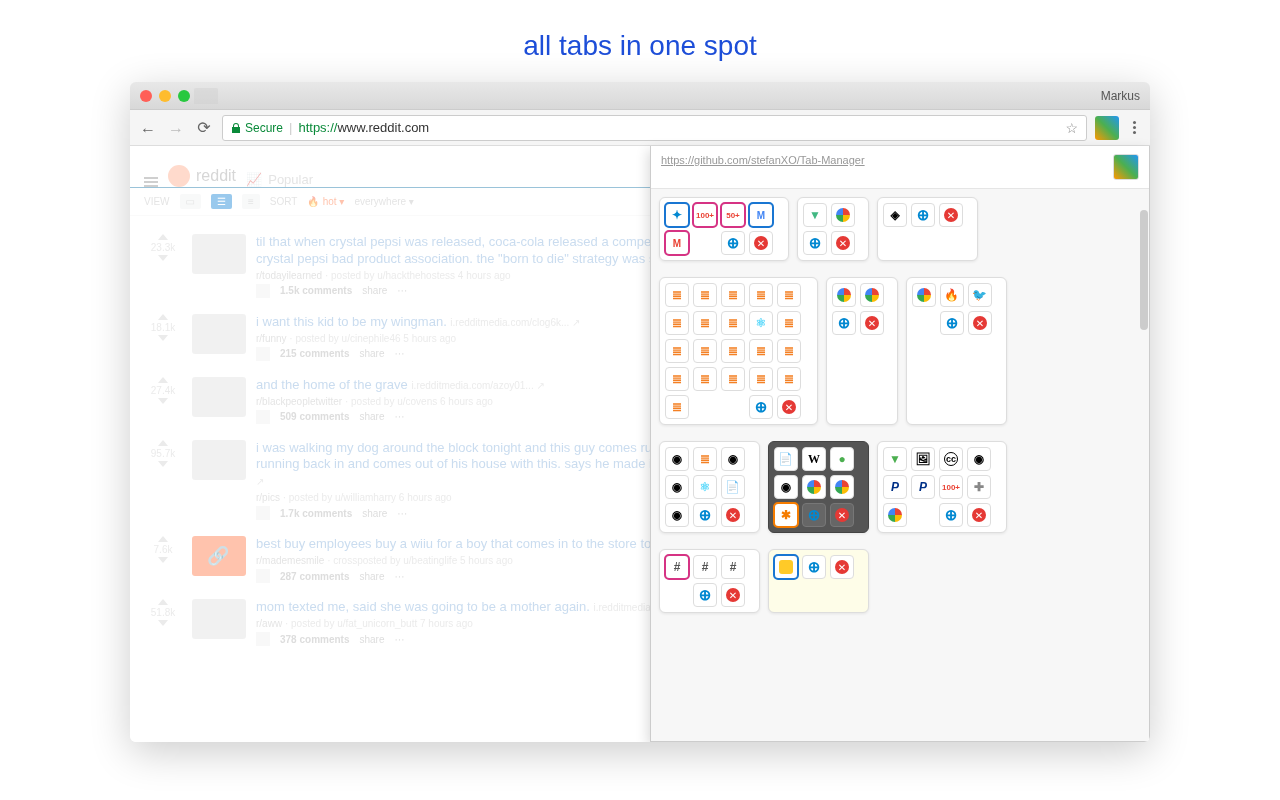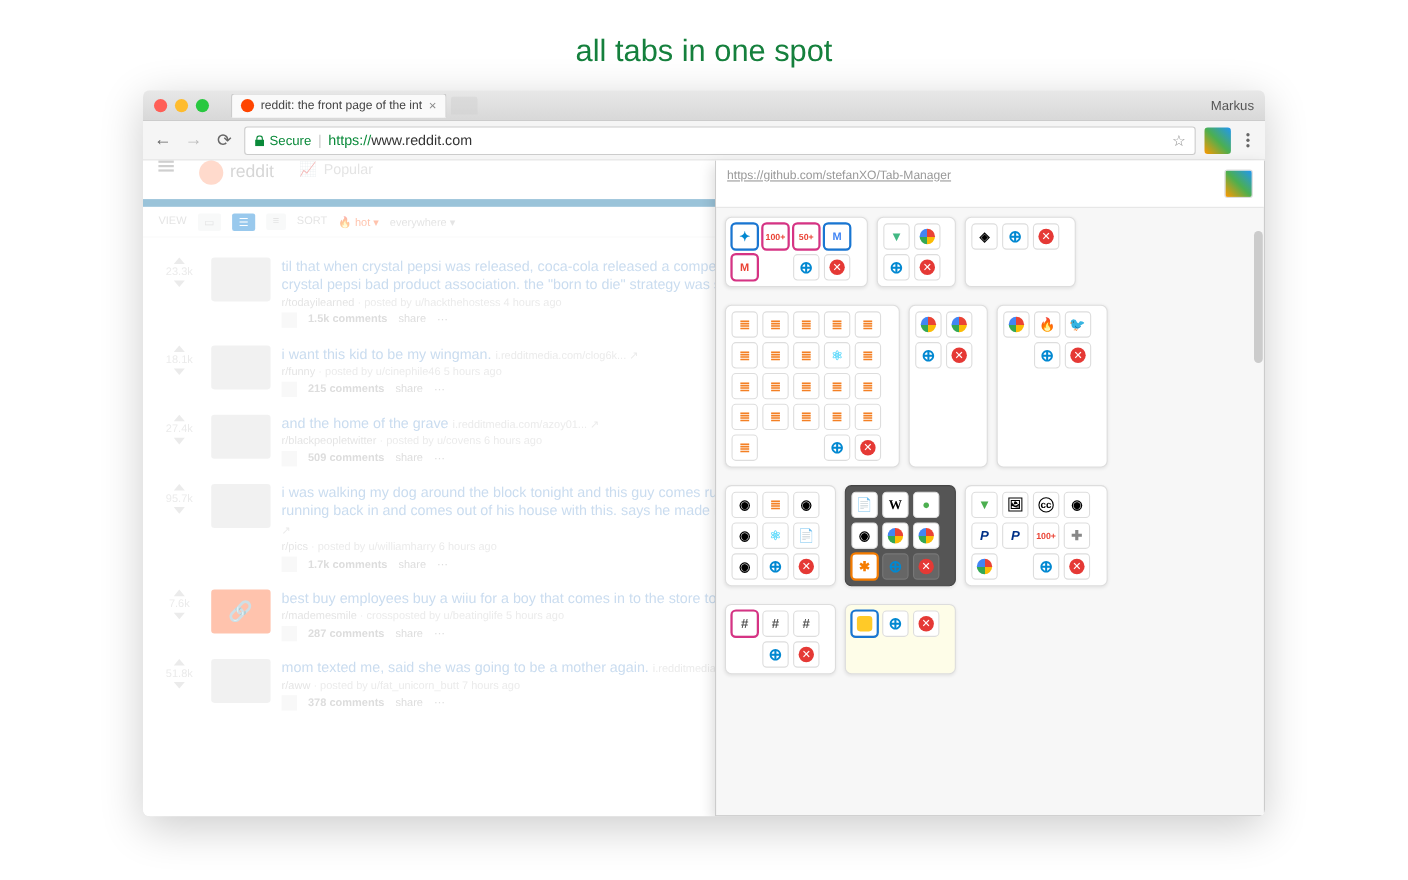--- a/index.html
+++ b/index.html
@@ -1,18 +1,18 @@
 <!DOCTYPE html>
 <html><head>
 <meta charset="utf-8">
 <style>
 * { margin: 0; padding: 0; box-sizing: border-box; }
 body { font-family: -apple-system, BlinkMacSystemFont, "Segoe UI", Arial, sans-serif; background: #fff; width: 1280px; height: 800px; overflow: hidden; }
 
-.headline { text-align: center; font-size: 28px; font-weight: 500; color: #15803d; padding: 30px 0 20px; }
+.headline { text-align: center; font-size: 28px; font-weight: 500; color: #1d4ed8; padding: 30px 0 20px; }
 
 .browser-window {
   width: 1020px; height: 660px; margin: 0 auto; border-radius: 6px;
   box-shadow: 0 10px 40px rgba(0,0,0,0.2); background: #f5f5f5; overflow: hidden; position: relative;
 }
 .titlebar { height: 28px; background: linear-gradient(#e8e8e8,#d8d8d8); display: flex; align-items: center; padding: 0 10px; border-bottom: 1px solid #ccc; }
 .traffic { display: flex; gap: 7px; }
 .traffic span { width: 12px; height: 12px; border-radius: 50%; display: block; }
 .t-red { background: #ff5f57; } .t-yellow { background: #febc2e; } .t-green { background: #28c840; }
 .tab-chrome { margin-left: 20px; display: flex; align-items: center; background: #fafafa; height: 22px; padding: 0 8px; border-radius: 3px 3px 0 0; font-size: 11px; color: #444; gap: 6px; border: 1px solid #ccc; border-bottom: none; }
@@ -27,21 +27,21 @@
 .secure-badge { color: #0a8a3a; display: flex; align-items: center; gap: 4px; font-size: 12px; }
 .lock-ic { width: 10px; height: 10px; }
 .url-https { color: #0a8a3a; } .url-rest { color: #333; }
 .star { color: #888; font-size: 14px; margin-left: auto; }
 .ext-btn { width: 24px; height: 24px; background: linear-gradient(45deg,#ff9800,#4caf50,#2196f3); border-radius: 3px; }
 .menu-dots { display: flex; flex-direction: column; gap: 2px; padding: 0 6px; }
 .menu-dots span { width: 3px; height: 3px; background: #666; border-radius: 50%; }
 
 .content { position: relative; height: calc(100% - 64px); background: #fff; }
 .reddit-page { position: absolute; inset: 0; padding: 0; overflow: hidden; }
-.reddit-header { height: 42px; border-bottom: 7px solid #0369a1; display: flex; align-items: flex-start; padding: 0 14px; gap: 23px; }
+.reddit-header { height: 42px; border-bottom: 1px solid #0369a1; display: flex; align-items: flex-end; padding: 0 14px; gap: 10px; }
 .burger { display:flex; flex-direction:column; gap:2px; } .burger span{width:14px;height:2px;background:#888;}
 .reddit-logo { display: flex; align-items: center; gap: 6px; color: #999; font-size: 16px; }
 .reddit-logo .snoo { width: 22px; height: 22px; background: #ff4500; border-radius: 50%; opacity: .5; }
 .popular { color: #bbb; font-size: 13px; display:flex; gap:6px; align-items:center; }
 .search-fake { margin-left: auto; color: #ccc; font-size: 13px; display:flex; gap:6px; }
 
 .filter-bar { height: 28px; display: flex; align-items: center; gap: 10px; padding: 0 14px; font-size: 10px; color: #bbb; border-bottom: 1px solid #f2f2f2; }
 .filter-bar .pill { background: #edeff1; padding: 2px 6px; border-radius: 2px; }
 
 .posts { padding: 10px 14px; }
@@ -111,25 +111,20 @@
 <body>
 
 <div class="headline">all tabs in one spot</div>
 
 <div class="browser-window">
   <div class="titlebar">
     <div class="traffic">
       <span class="t-red"></span>
       <span class="t-yellow"></span>
       <span class="t-green"></span>
-    </div>
-    <div class="tab-chrome">
-      <span class="favicon"></span>
-      <span>reddit: the front page of the int</span>
-      <span class="close">×</span>
     </div>
     <div class="ghost-tab"></div>
     <div class="profile">Markus</div>
   </div>
 
   <div class="toolbar">
     <div class="nav-btn">←</div>
     <div class="nav-btn" style="opacity:.4">→</div>
     <div class="nav-btn">⟳</div>
     <div class="addr">

